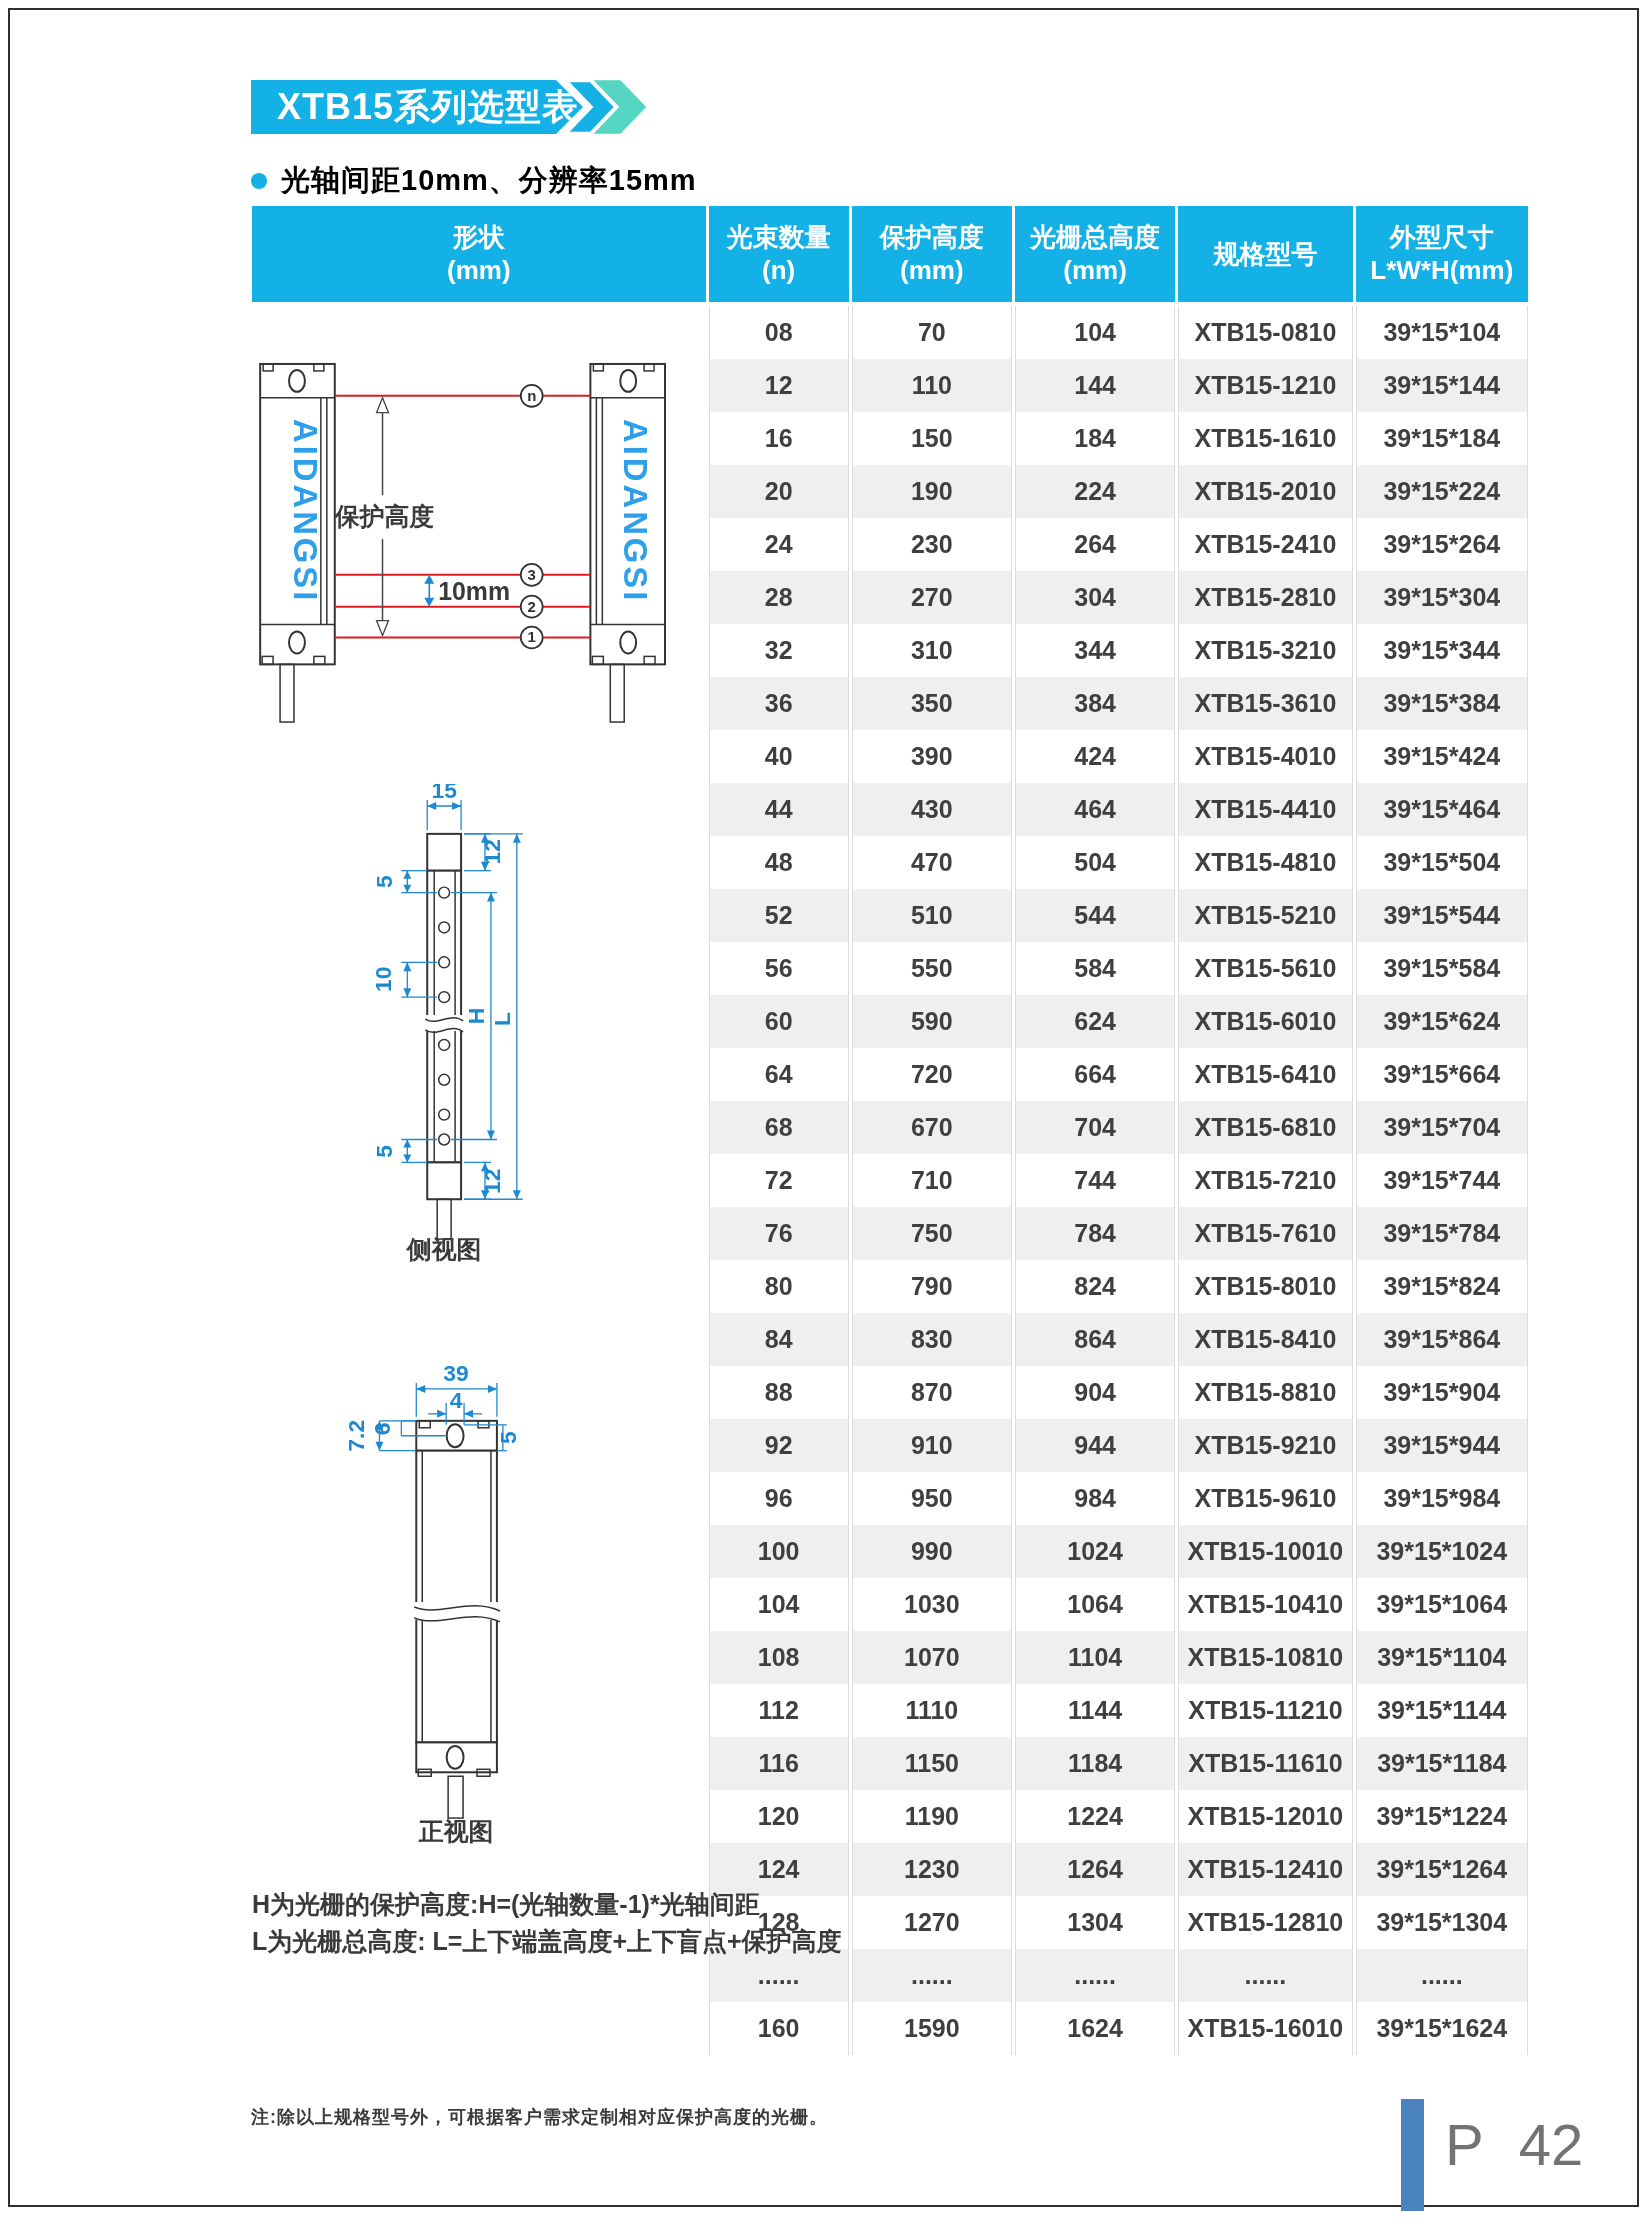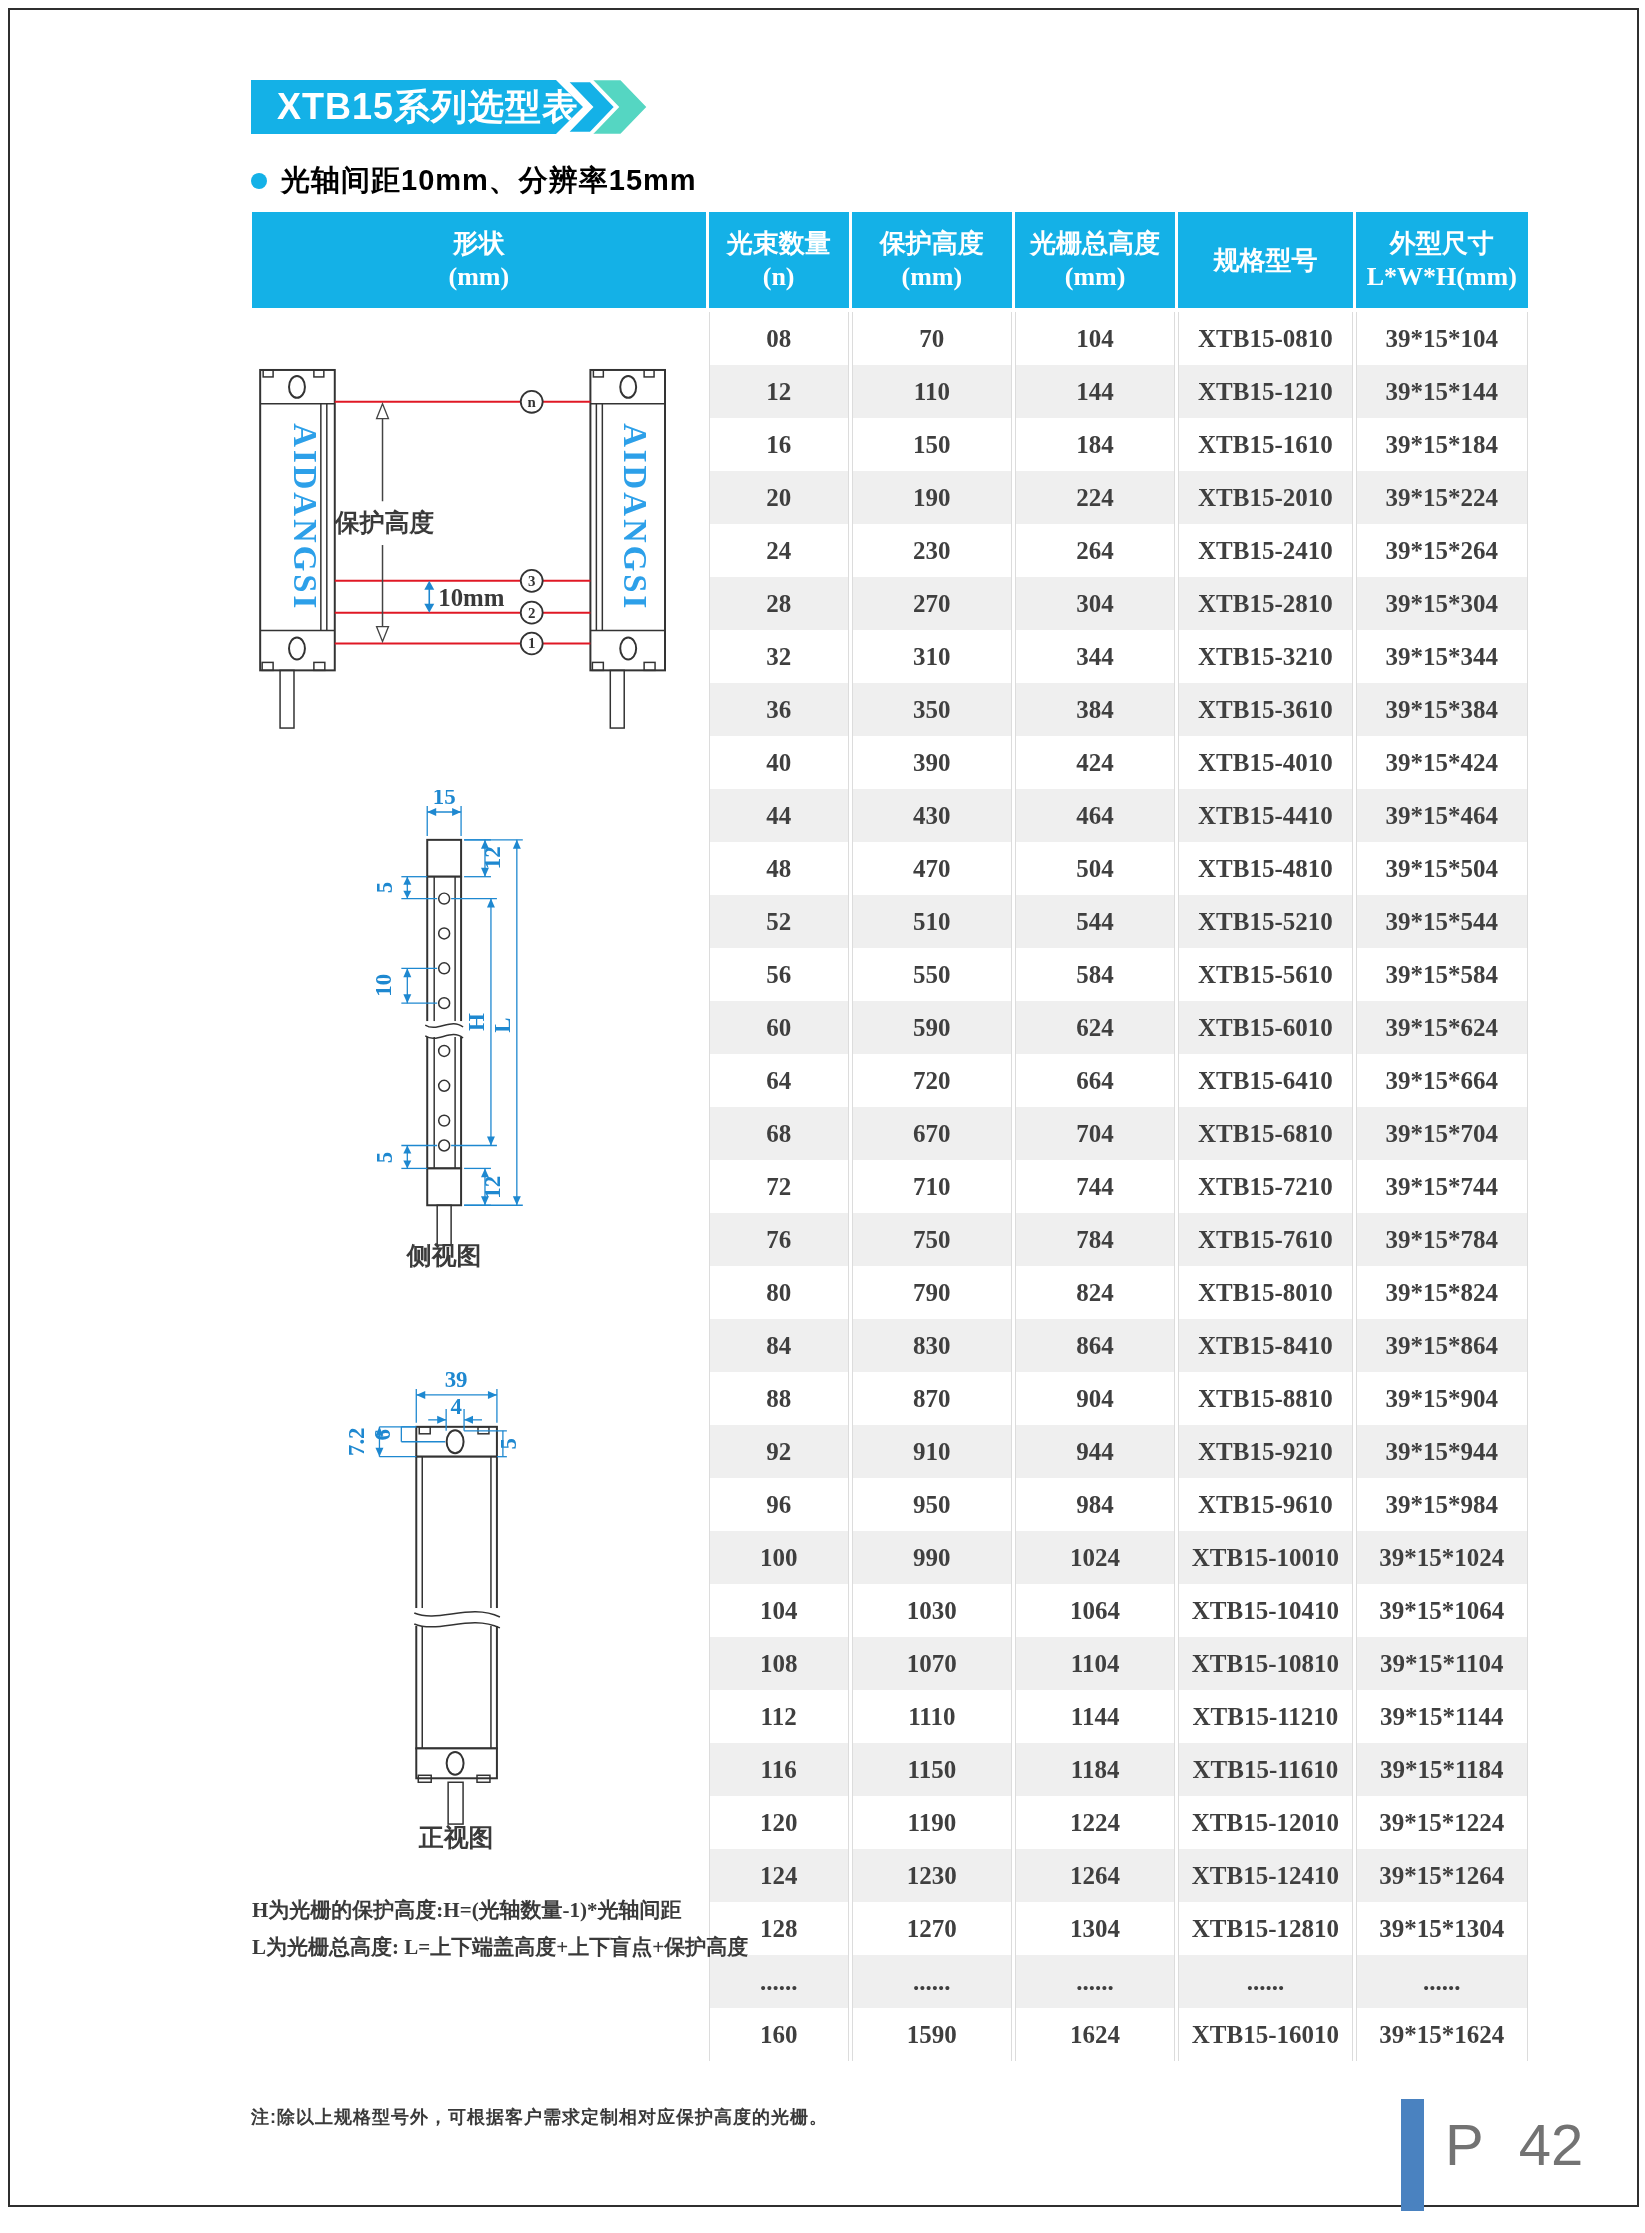--- a/index.html
+++ b/index.html
@@ -12,32 +12,32 @@
     clip-path:polygon(0 0,calc(100% - 27px) 0,100% 50%,calc(100% - 27px) 100%,0 100%);}
   .banner-rect span{display:block;color:#fff;font-size:36px;font-weight:bold;line-height:54px;padding-left:26px;letter-spacing:1px;}
   .banner-chevrons{position:absolute;left:557px;top:80px;}
 
   
   .subtitle{position:absolute;left:251px;top:161px;display:flex;align-items:center;}
   .subtitle .dot{width:16px;height:16px;border-radius:50%;background:#14b1e7;margin-right:14px;}
   .subtitle .sub-text{font-size:29px;font-weight:bold;color:#000000;letter-spacing:1px;}
 
   
-  table.spec{position:absolute;left:249px;top:212px;width:1282px;border-spacing:3px 0;table-layout:fixed;font-family:Liberation Serif, serif;}
+  table.spec{position:absolute;left:249px;top:206px;width:1282px;border-spacing:3px 0;table-layout:fixed;}
   table.spec th{background:#14b1e7;color:#fff;font-size:26px;font-weight:bold;height:96px;
     line-height:33px;text-align:center;vertical-align:middle;border-bottom:4px solid #fff;padding:0;}
   table.spec td.val{height:53px;text-align:center;vertical-align:middle;font-size:25px;font-weight:bold;
     color:#3f3f3f;border-left:1px solid #dcdcdc;border-right:1px solid #dcdcdc;padding:0;overflow:hidden;}
   #tbody tr:nth-child(odd) td.val{background:#fff;}
   #tbody tr:nth-child(even) td.val{background:#efefef;}
   td.shape-cell{background:#fff;vertical-align:top;position:relative;padding:0;}
   td.shape-cell svg{position:absolute;left:0;}
 
   .formulas{position:absolute;left:0;top:1580px;width:454px;}
-  .formulas div{font-size:21px;font-weight:bold;color:#3a3a3a;line-height:37px;white-space:nowrap;}
+  .formulas div{font-size:25px;font-weight:bold;color:#3a3a3a;line-height:37px;white-space:nowrap;}
 
   .note{position:absolute;left:251px;top:2105px;font-size:18px;font-weight:bold;color:#3a3a3a;letter-spacing:1px;}
 
   .pagebar{position:absolute;left:1401px;top:2099px;width:23px;height:112px;background:#4a82c0;}
   .pagetext{position:absolute;left:1445px;top:2111px;font-size:58px;color:#737373;word-spacing:20px;}
 
   
   .oln{fill:#fff;stroke:#333;stroke-width:2;}
   .oln15{fill:none;stroke:#333;stroke-width:1.5;}
   .redbeam{stroke:#e01825;stroke-width:2;}

